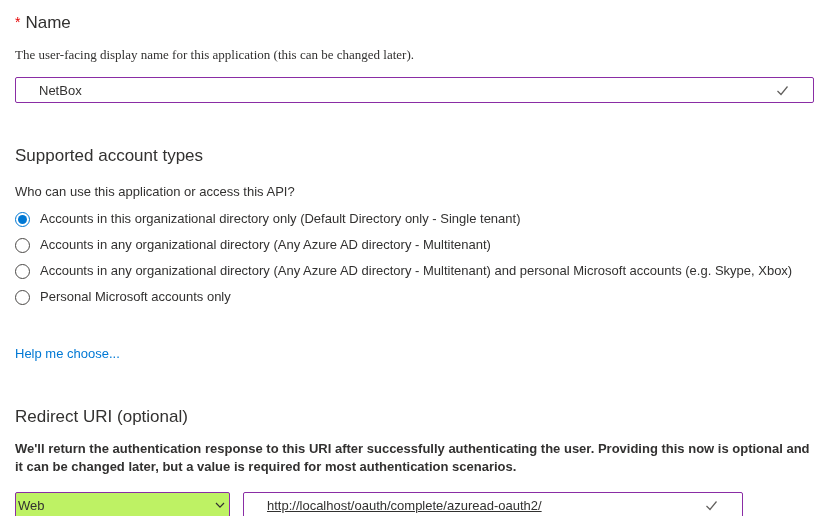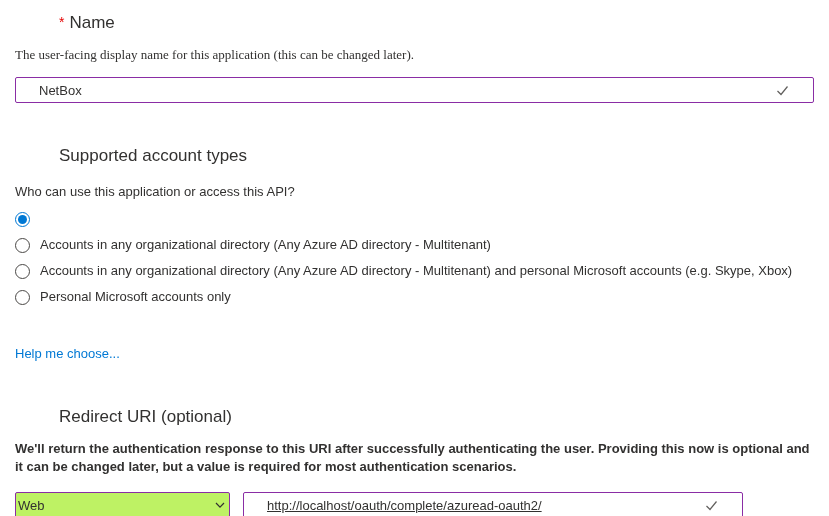--- a/index.html
+++ b/index.html
@@ -6,21 +6,21 @@
   html,body { background:#ffffff; }
   body {
     width:829px; height:516px; overflow:hidden;
     font-family:"Liberation Sans", sans-serif;
     color:#323130;
     -webkit-font-smoothing:antialiased;
   }
   .page { width:829px; height:516px; padding:0 15px; }
 
   .section-heading {
-    font-size:17px; font-weight:400; color:#323130; line-height:22px;margin-left:44px;
+    font-size:17px; font-weight:400; color:#323130; line-height:22px;
   }
   .heading-name { margin-top:11px; }
   .heading-accounts { margin-top:42px; }
   .heading-redirect { margin-top:44px; }
 
   .required-marker { color:var(--required-red,#e50000); margin-right:5px; font-size:14px; vertical-align:1px; }
 
   .desc { font-size:13px; line-height:18px; color:#323130; }
   .desc-name { margin-top:12px;font-family:Liberation Serif, serif; }
   .desc-redirect { margin-top:12px; max-width:800px;font-weight:bold; }
@@ -89,20 +89,21 @@
   </div>
 
   
   <h2 class="section-heading heading-accounts">Supported account types</h2>
 
   <p class="question">Who can use this application or access this API?</p>
 
   <div class="radio-group">
     <div class="radio-row">
       <span class="radio-circle selected"></span>
+      <span class="radio-label">Accounts in this organizational directory only (Default Directory only - Single tenant)</span>
     </div>
     <div class="radio-row">
       <span class="radio-circle"></span>
       <span class="radio-label">Accounts in any organizational directory (Any Azure AD directory - Multitenant)</span>
     </div>
     <div class="radio-row">
       <span class="radio-circle"></span>
       <span class="radio-label">Accounts in any organizational directory (Any Azure AD directory - Multitenant) and personal Microsoft accounts (e.g. Skype, Xbox)</span>
     </div>
     <div class="radio-row">

